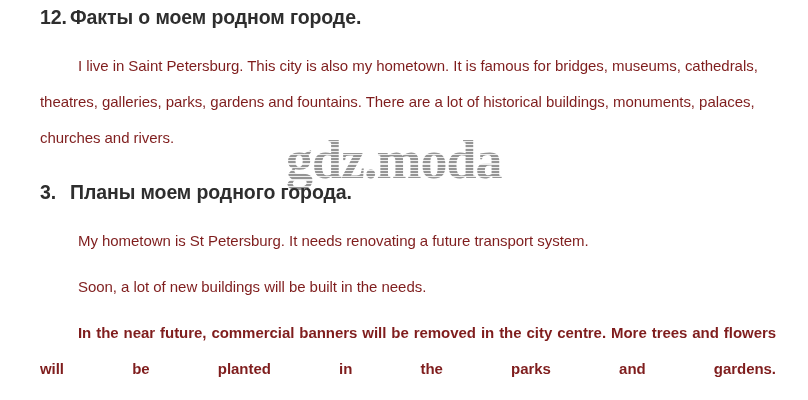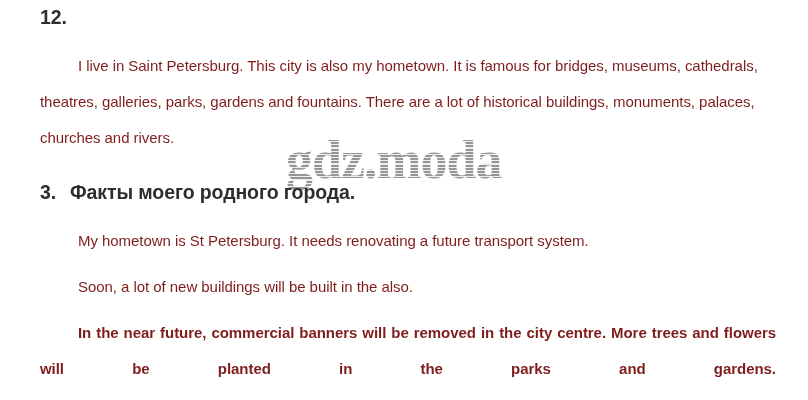--- a/index.html
+++ b/index.html
@@ -111,37 +111,38 @@
     pointer-events: none;
   }
 </style>
 </head>
 <body>
 
 <div class="page">
 
   <div class="exercise-heading block-12-heading">
     <span class="heading-number">12.</span>
+    <span class="heading-text">Факты о моем родном городе.</span>
   </div>
 
   <div class="block-12-body">
     <p class="para">I live in Saint Petersburg. This city is also my hometown. It is famous for bridges, museums, cathedrals, theatres, galleries, parks, gardens and fountains. There are a lot of historical buildings, monuments, palaces, churches and rivers.</p>
   </div>
 
   <div class="watermark">
     <span class="wm-inner">
       <span>gdz.moda</span>
       <span class="wm-hatch"></span>
     </span>
   </div>
 
   <div class="exercise-heading block-13-heading">
     <span class="heading-number">3.</span>
-    <span class="heading-text">Факты моего родного города.</span>
+    <span class="heading-text">Планы моем родного города.</span>
   </div>
 
   <div class="block-13-body">
     <p class="para">My hometown is St Petersburg. It needs renovating a future transport system.</p>
-    <p class="para">Soon, a lot of new buildings will be built in the also.</p>
+    <p class="para">Soon, a lot of new buildings will be built in the needs.</p>
     <p class="para justified">In the near future, commercial banners will be removed in the city centre. More trees and flowers will be planted in the parks and gardens.</p>
   </div>
 
 </div>
 
 </body></html>

